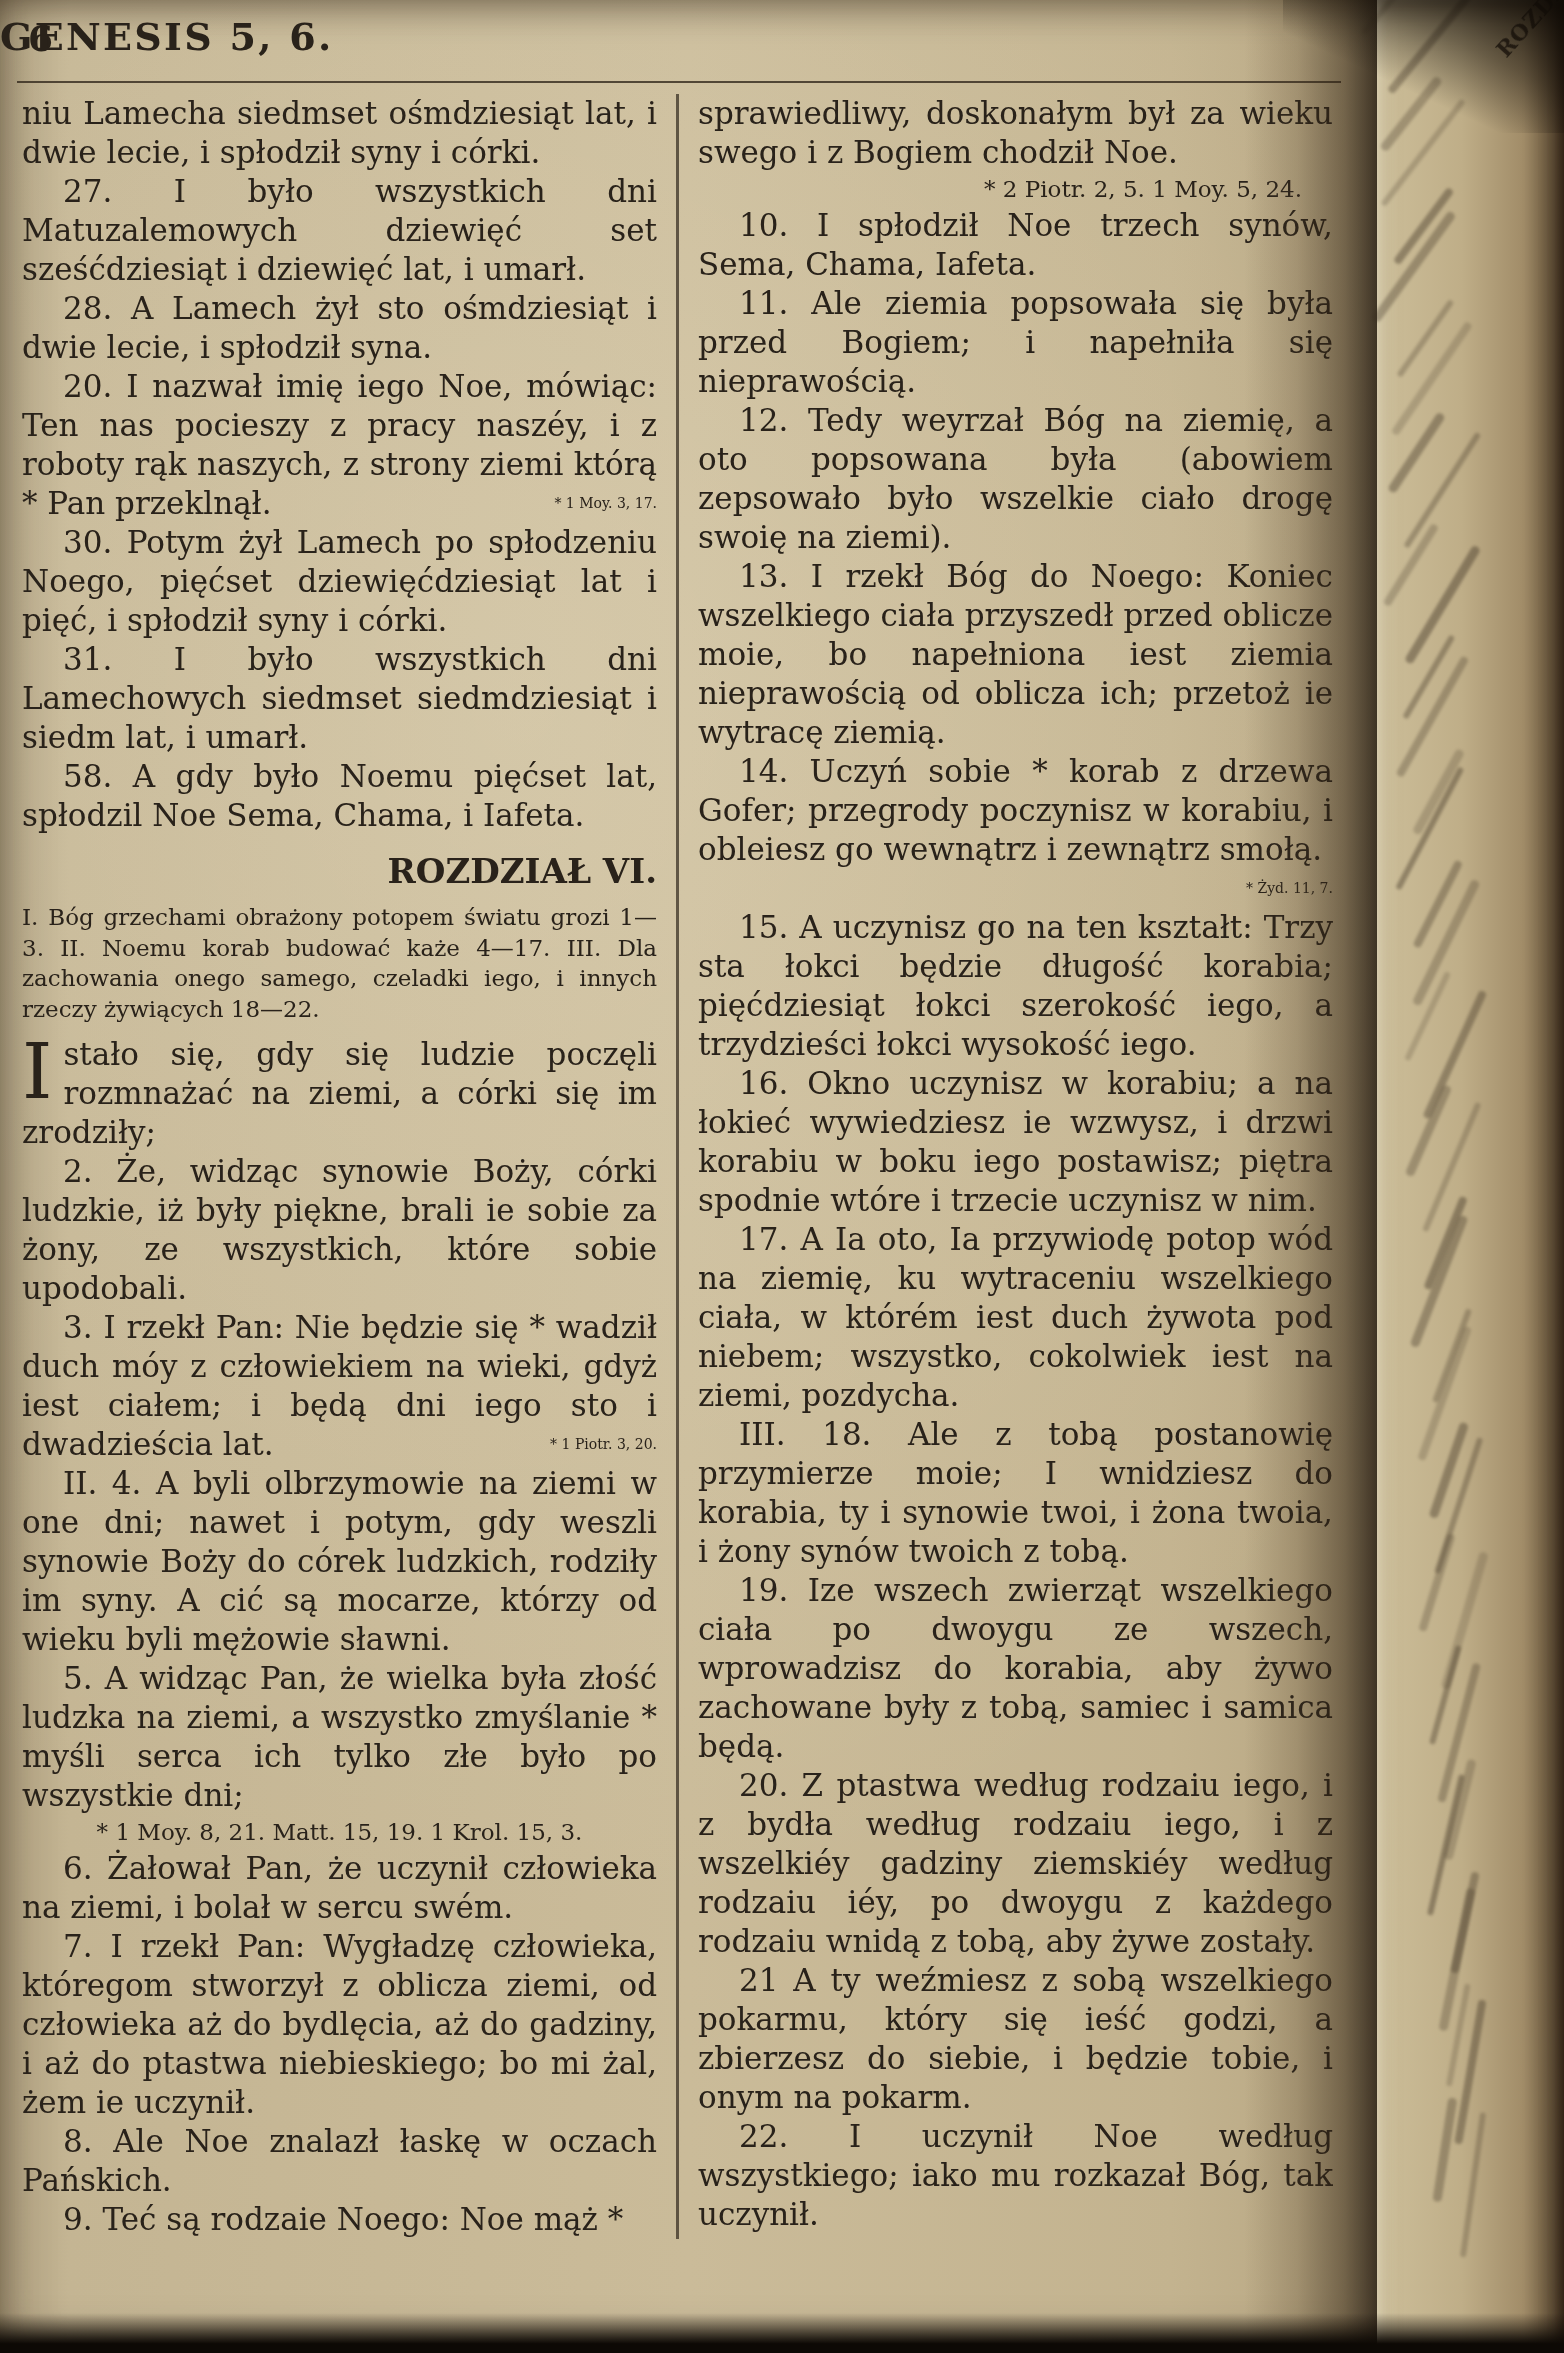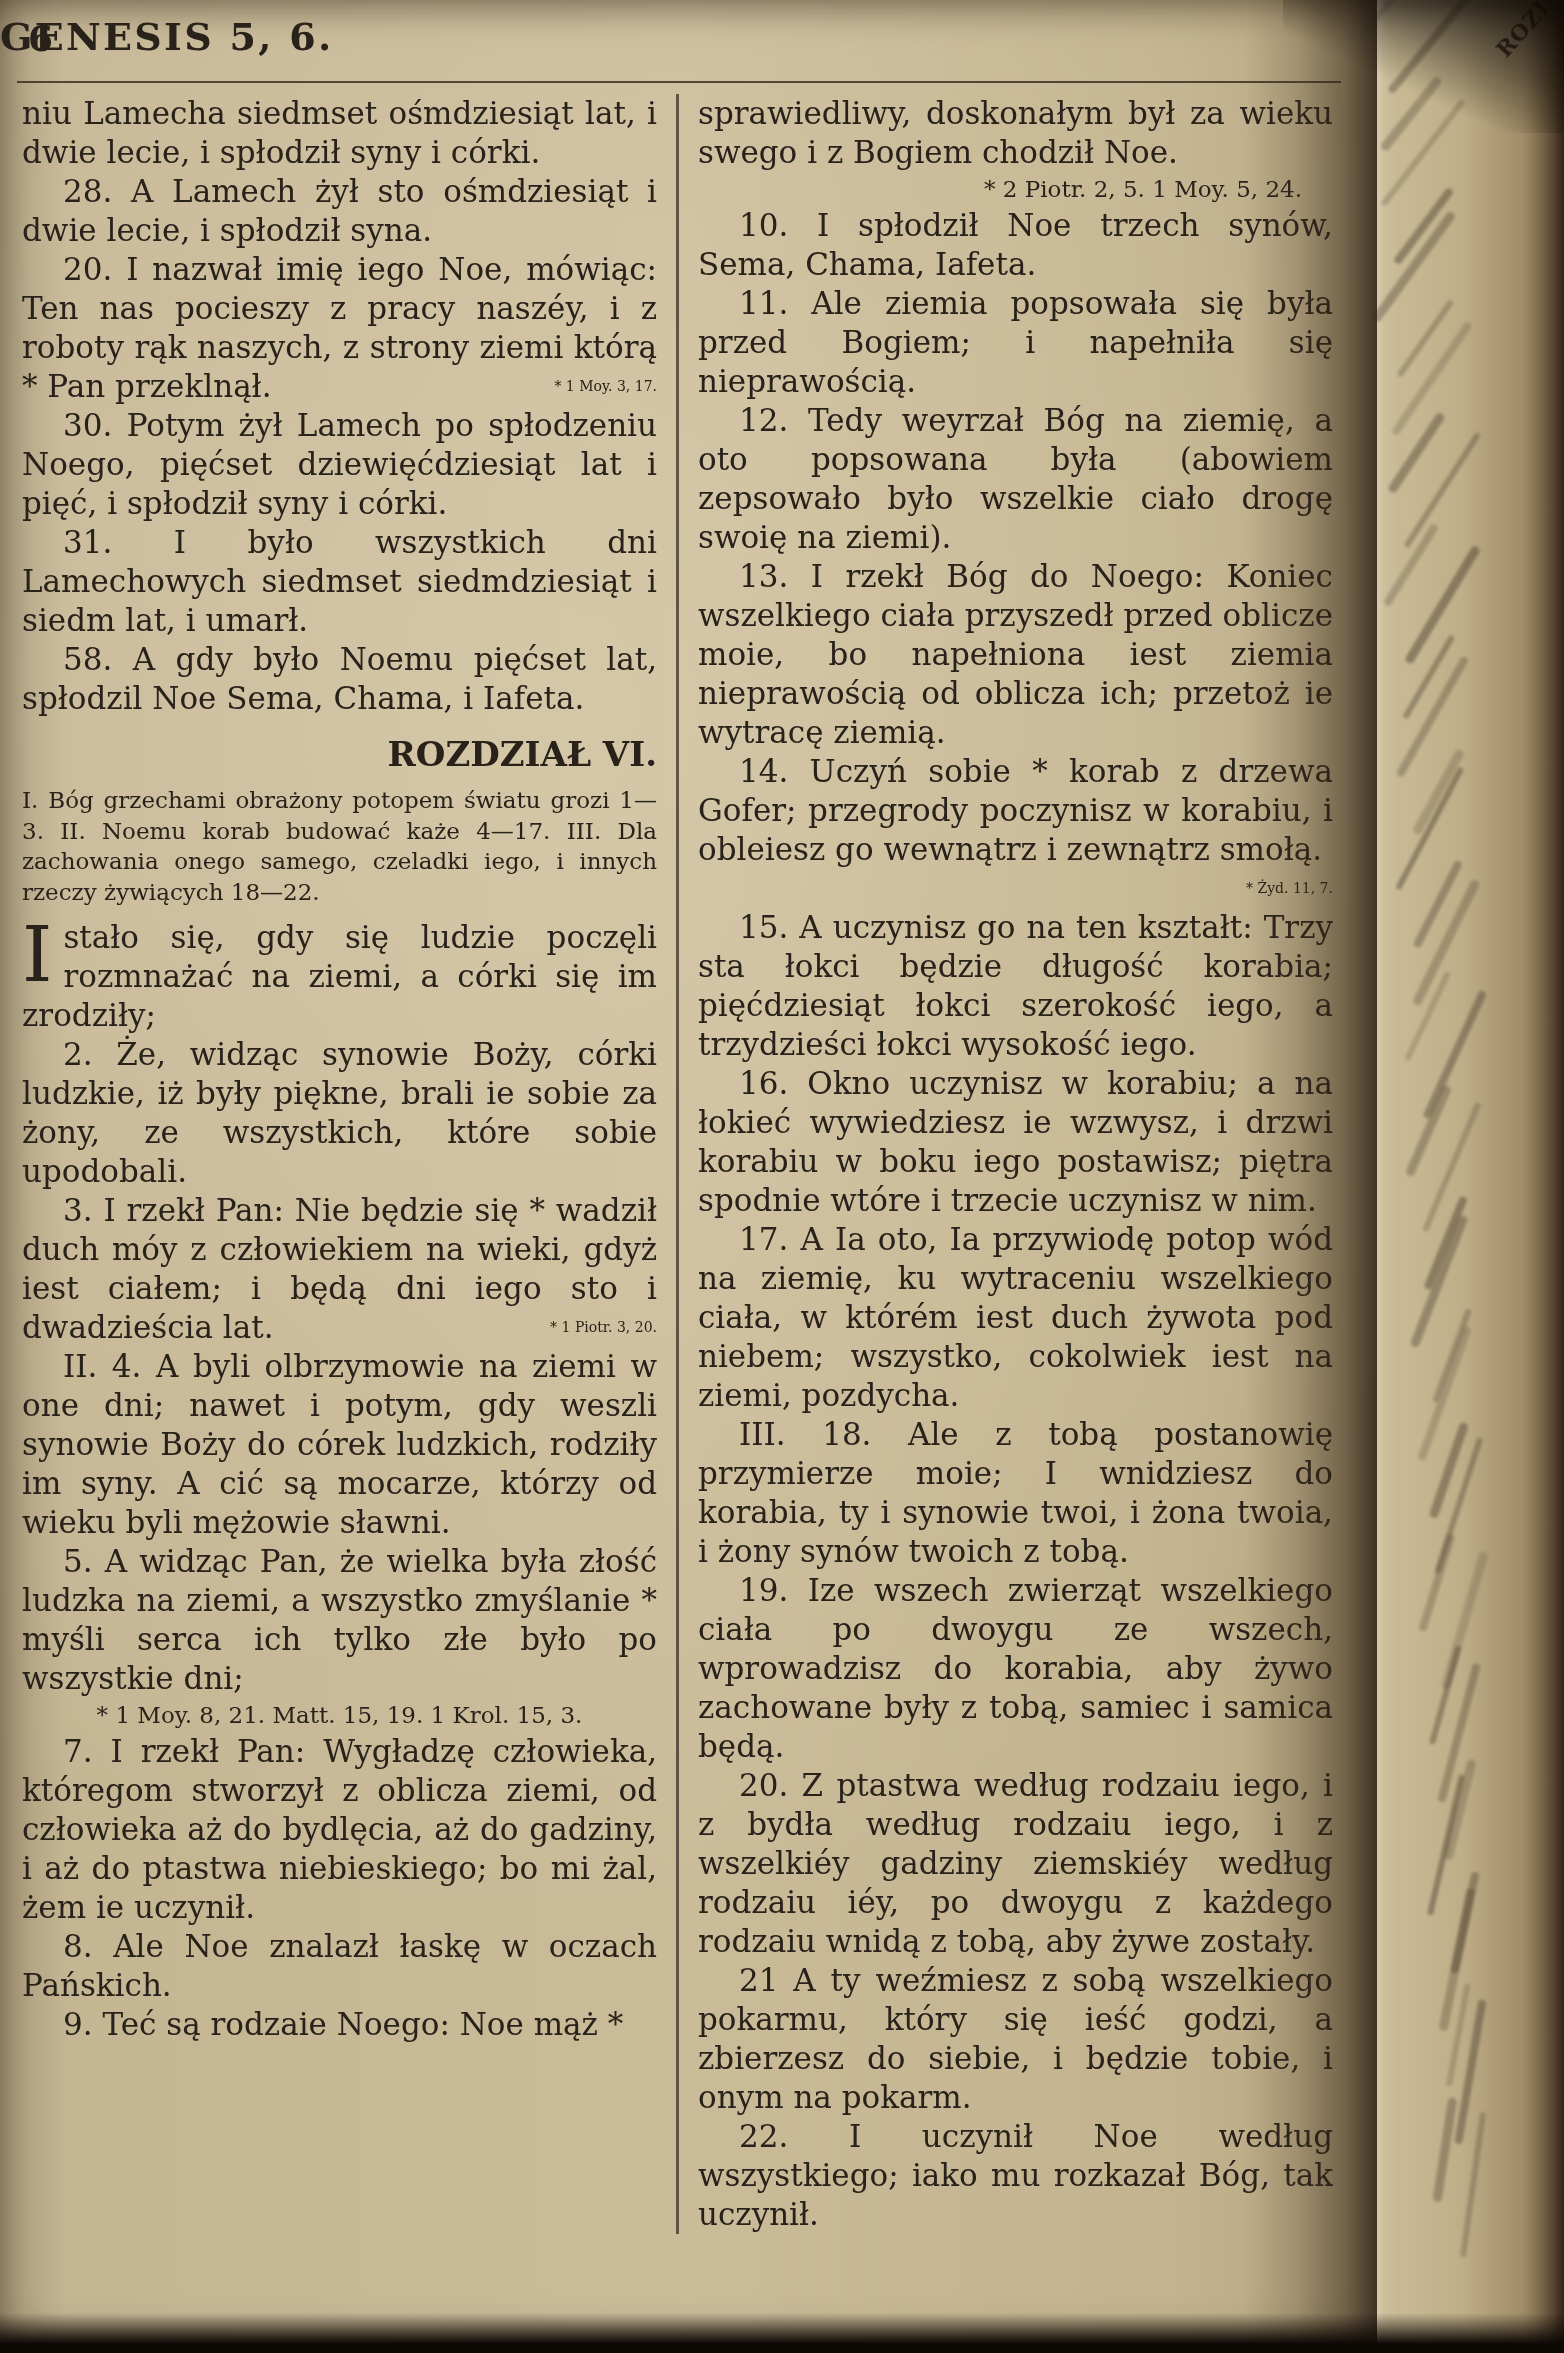--- a/index.html
+++ b/index.html
@@ -73,33 +73,35 @@
 <body>
 
 <div class="scan">
   <div class="main-page">
     <div class="page-number">6</div>
     <div class="page-title">GENESIS 5, 6.</div>
     <div class="header-rule"></div>
     <div class="columns">
       <div class="col" id="left-col">
           <div class="para cont"><span>niu Lamecha siedmset ośmdziesiąt lat, i dwie lecie, i spłodził syny i córki.</span></div>
+          <div class="para verse"><span>27. I było wszystkich dni Matuzalemowych dziewięć set sześćdziesiąt i dziewięć lat, i umarł.</span></div>
           <div class="para verse"><span>28. A Lamech żył sto ośmdziesiąt i dwie lecie, i spłodził syna.</span></div>
           <div class="para verse"><span>20. I nazwał imię iego Noe, mówiąc: Ten nas pocieszy z pracy naszéy, i z roboty rąk naszych, z strony ziemi którą * Pan przeklnął.</span><span class="ref">* 1 Moy. 3, 17.</span></div>
           <div class="para verse"><span>30. Potym żył Lamech po spłodzeniu Noego, pięćset dziewięćdziesiąt lat i pięć, i spłodził syny i córki.</span></div>
           <div class="para verse"><span>31. I było wszystkich dni Lamechowych siedmset siedmdziesiąt i siedm lat, i umarł.</span></div>
           <div class="para verse"><span>58. A gdy było Noemu pięćset lat, spłodzil Noe Sema, Chama, i Iafeta.</span></div>
           <div class="para heading"><span>ROZDZIAŁ VI.</span></div>
           <div class="para summary"><span>I. Bóg grzechami obrażony potopem światu grozi 1—3. II. Noemu korab budować każe 4—17. III. Dla zachowania onego samego, czeladki iego, i innych rzeczy żywiących 18—22.</span></div>
           <div class="para dropcap-para"><span class="dropcap-initial">I</span><span>stało się, gdy się ludzie poczęli rozmnażać na ziemi, a córki się im zrodziły;</span></div>
           <div class="para verse"><span>2. Że, widząc synowie Boży, córki ludzkie, iż były piękne, brali ie sobie za żony, ze wszystkich, które sobie upodobali.</span></div>
           <div class="para verse"><span>3. I rzekł Pan: Nie będzie się * wadził duch móy z człowiekiem na wieki, gdyż iest ciałem; i będą dni iego sto i dwadzieścia lat.</span><span class="ref">* 1 Piotr. 3, 20.</span></div>
           <div class="para verse"><span>II. 4. A byli olbrzymowie na ziemi w one dni; nawet i potym, gdy weszli synowie Boży do córek ludzkich, rodziły im syny. A cić są mocarze, którzy od wieku byli mężowie sławni.</span></div>
           <div class="para verse"><span>5. A widząc Pan, że wielka była złość ludzka na ziemi, a wszystko zmyślanie * myśli serca ich tylko złe było po wszystkie dni;</span></div>
           <div class="para refline"><span>* 1 Moy. 8, 21. Matt. 15, 19. 1 Krol. 15, 3.</span></div>
+          <div class="para verse"><span>6. Żałował Pan, że uczynił człowieka na ziemi, i bolał w sercu swém.</span></div>
           <div class="para verse"><span>7. I rzekł Pan: Wygładzę człowieka, któregom stworzył z oblicza ziemi, od człowieka aż do bydlęcia, aż do gadziny, i aż do ptastwa niebieskiego; bo mi żal, żem ie uczynił.</span></div>
           <div class="para verse"><span>8. Ale Noe znalazł łaskę w oczach Pańskich.</span></div>
           <div class="para verse"><span>9. Teć są rodzaie Noego: Noe mąż *</span></div>
         </div>
       <div class="col-divider"></div>
       <div class="col" id="right-col">
           <div class="para cont"><span>sprawiedliwy, doskonałym był za wieku swego i z Bogiem chodził Noe.</span></div>
           <div class="para refline refline-right"><span>* 2 Piotr. 2, 5. 1 Moy. 5, 24.</span></div>
           <div class="para verse"><span>10. I spłodził Noe trzech synów, Sema, Chama, Iafeta.</span></div>
           <div class="para verse"><span>11. Ale ziemia popsowała się była przed Bogiem; i napełniła się nieprawością.</span></div>

